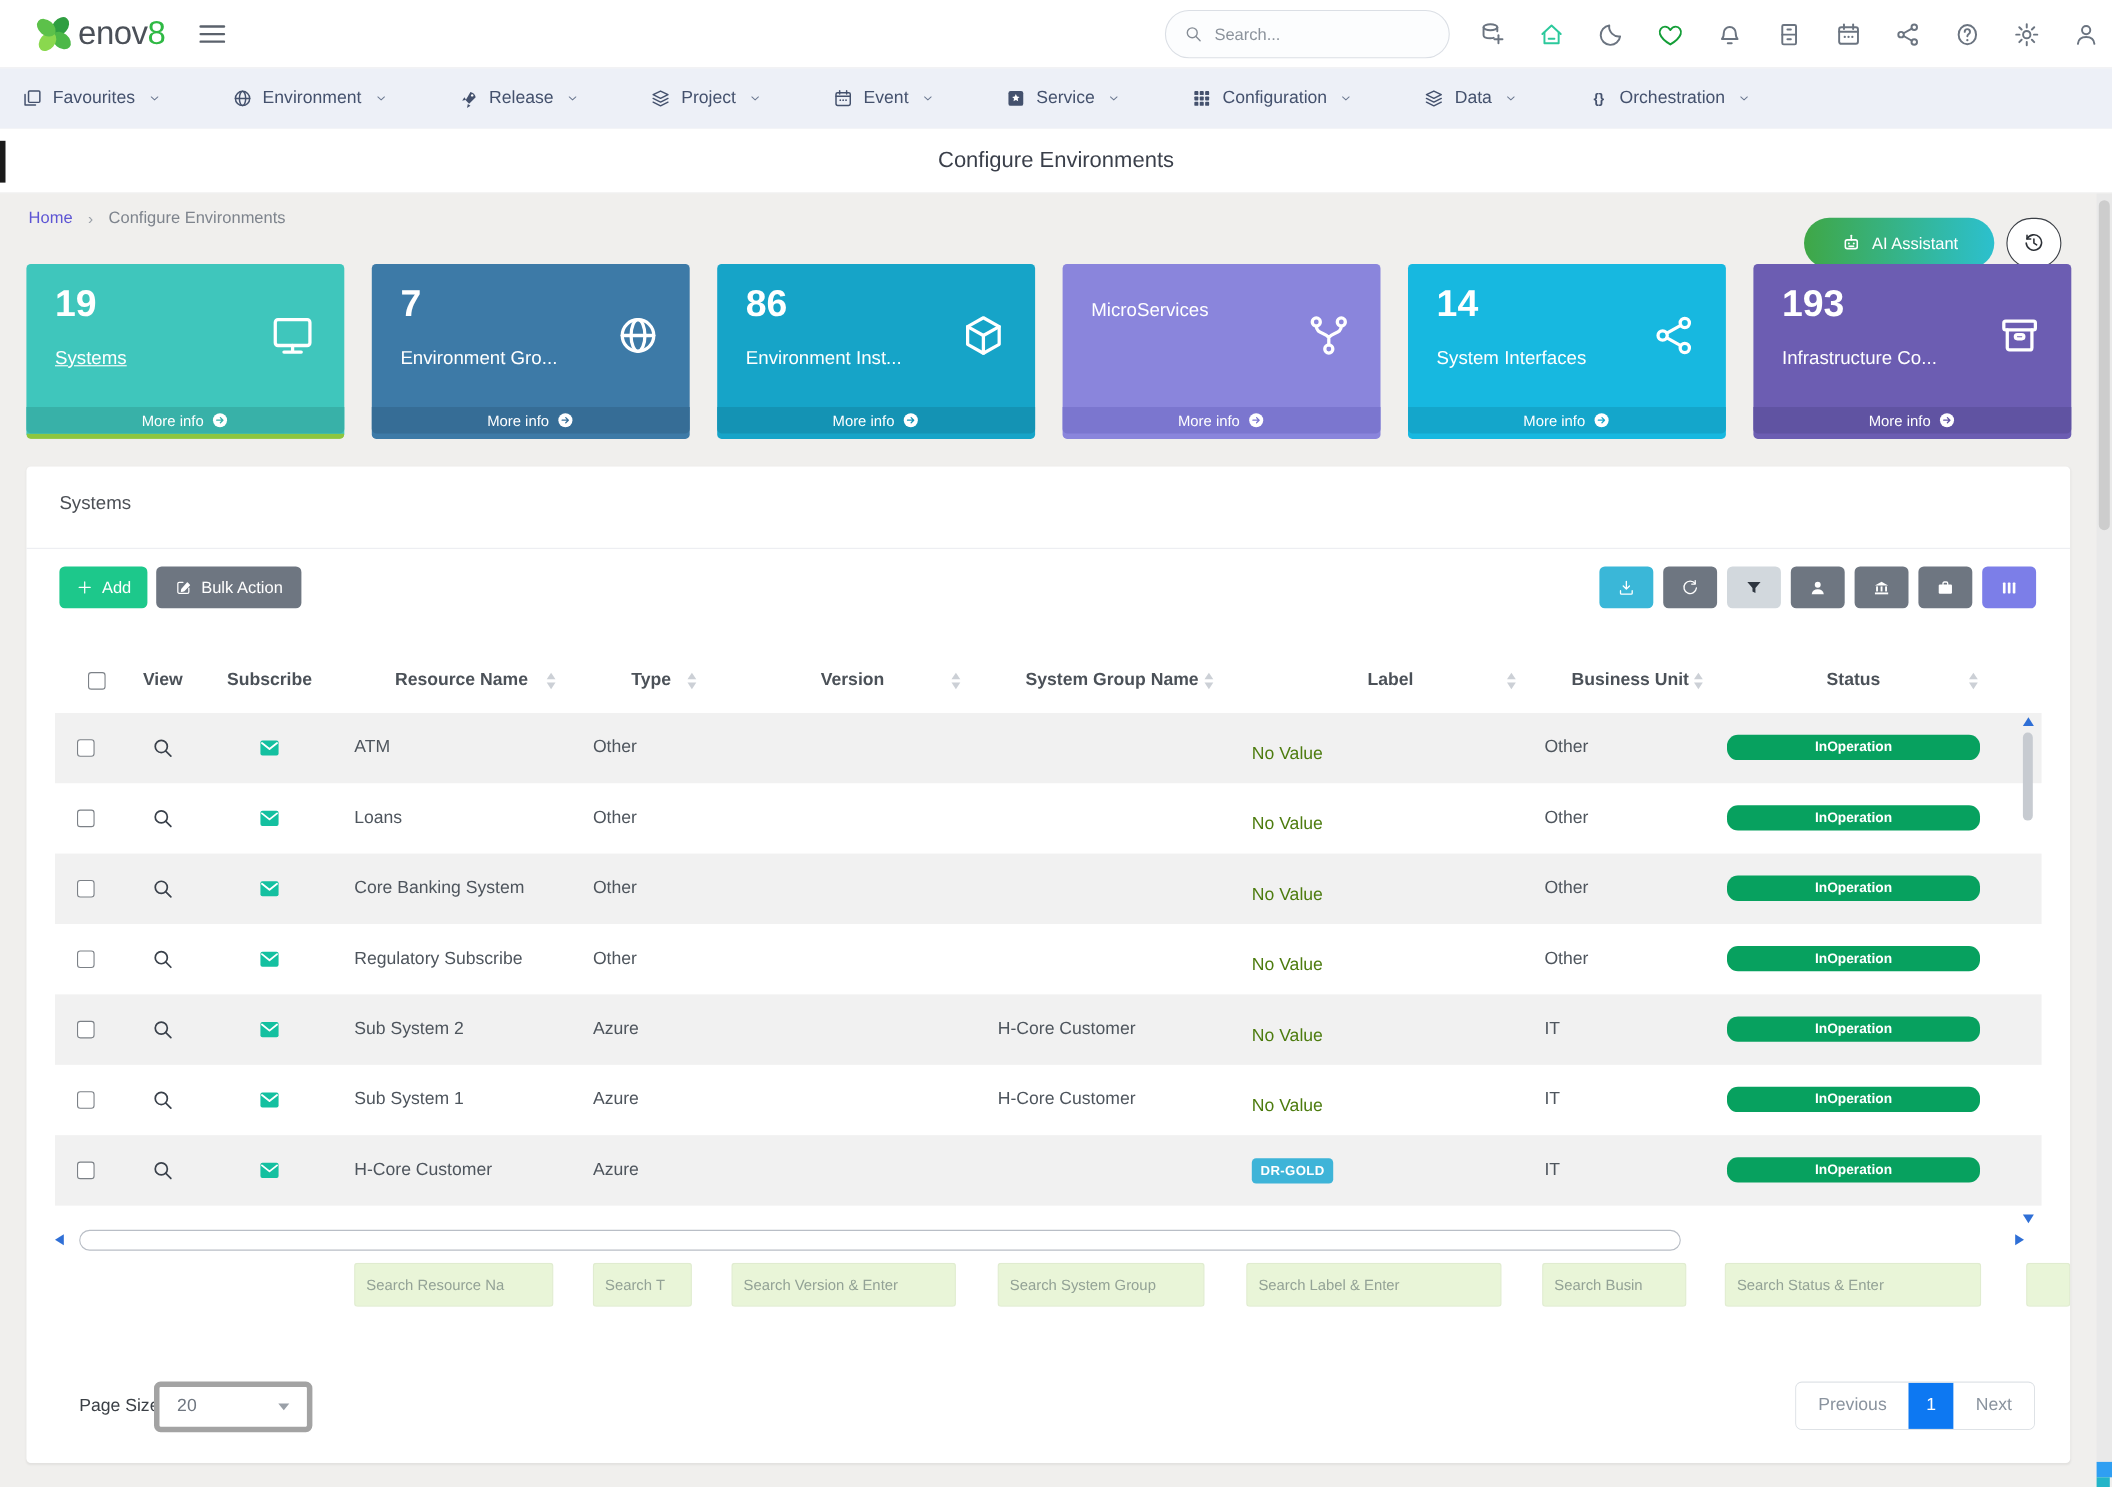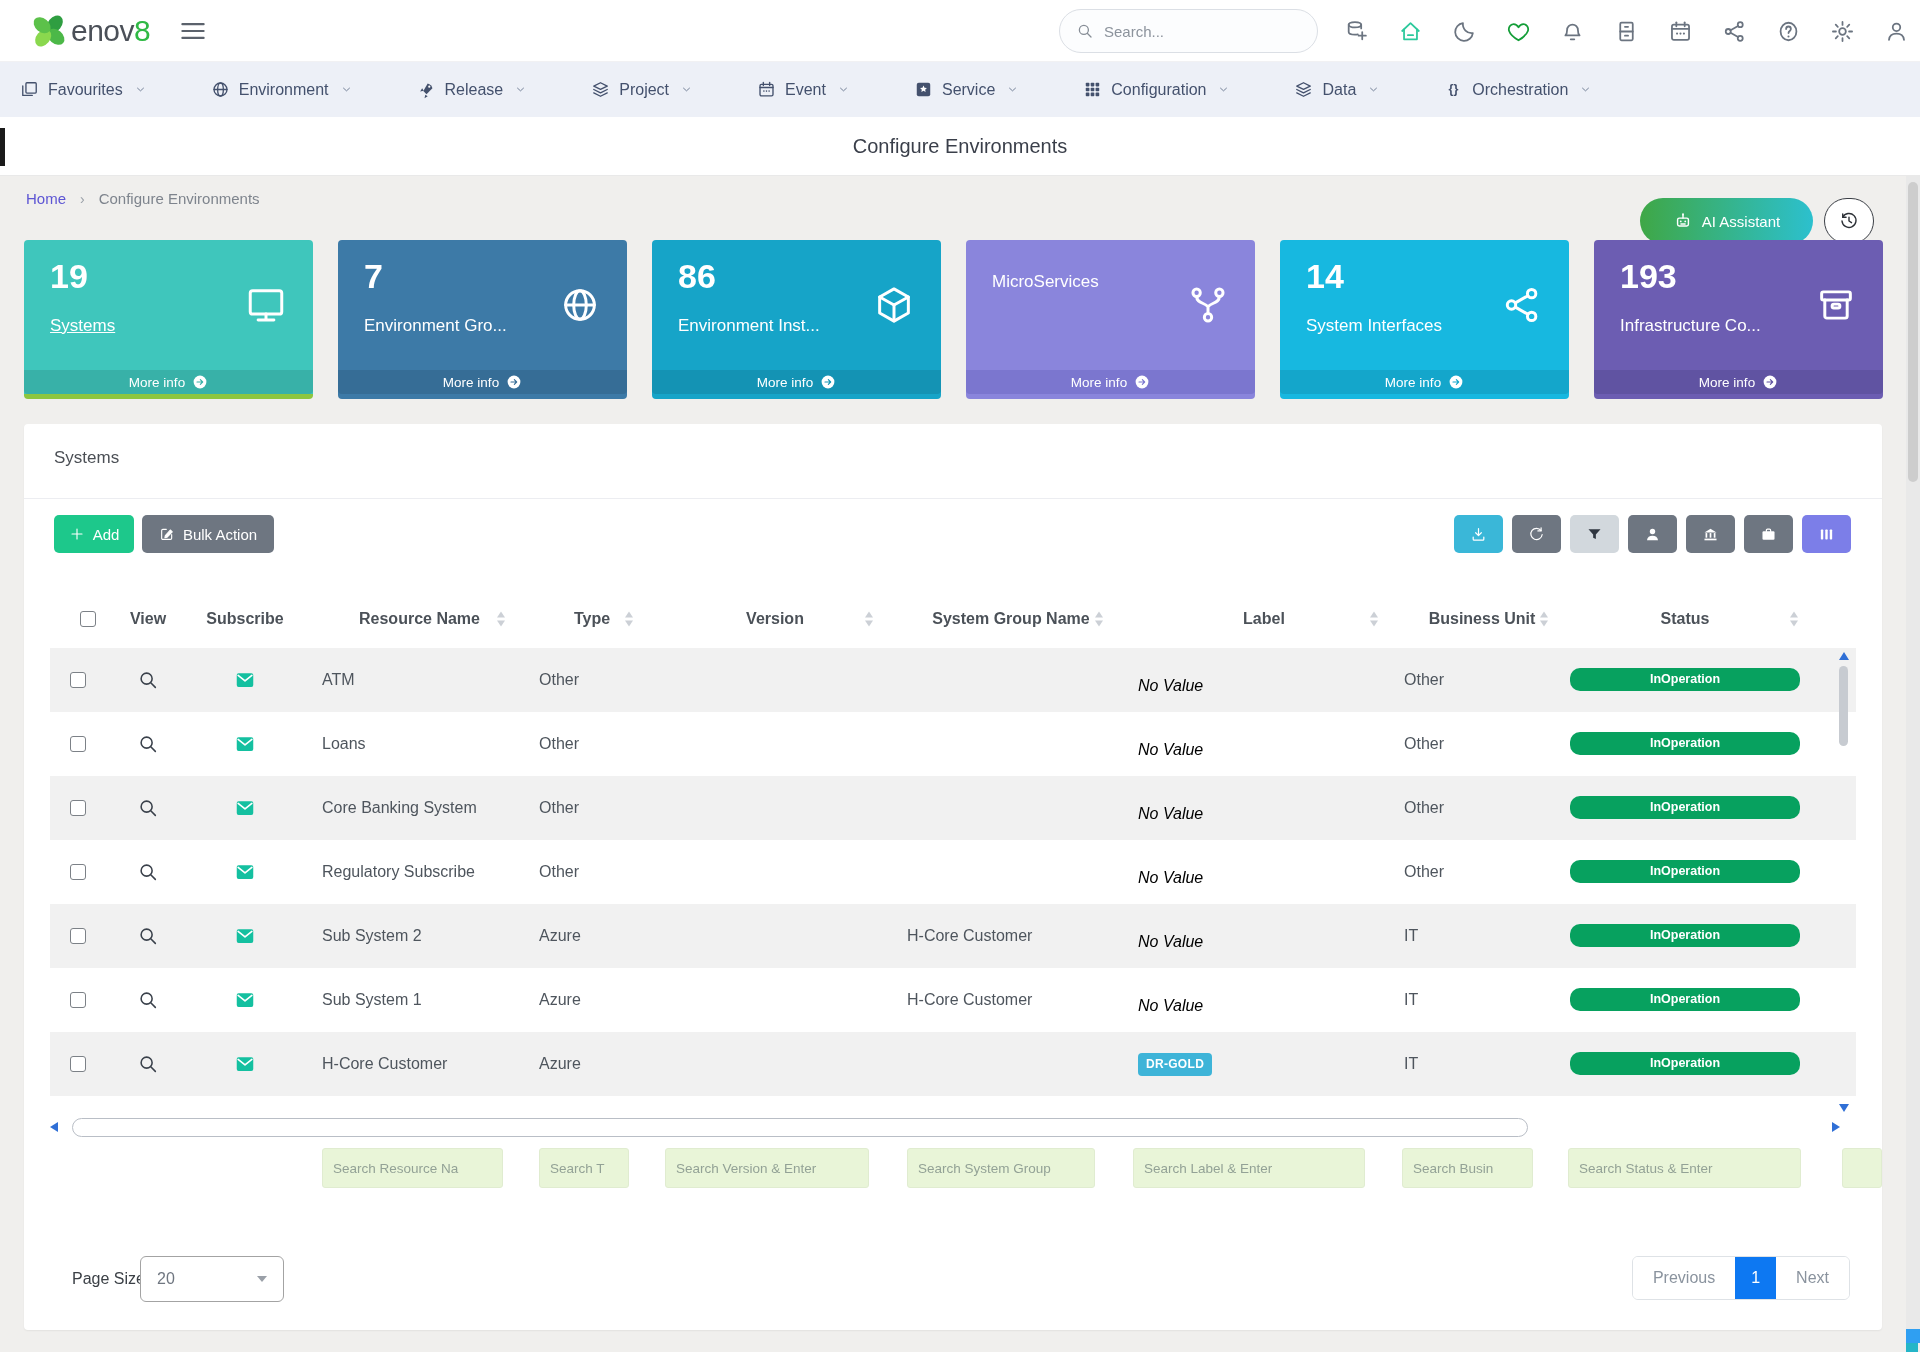--- a/index.html
+++ b/index.html
@@ -89,21 +89,21 @@
   .trow { display:grid; width:1830px; }
   .trow.odd { background:#f1f1f1; }
   .sort { position:absolute; right:12px; top:50%; transform:translateY(-50%); display:flex; flex-direction:column; gap:3px; }
   .sort i { width:0; height:0; border-left:4.5px solid transparent; border-right:4.5px solid transparent; display:block; }
   .sort .up { border-bottom:6px solid #ccd0d6; }
   .sort .dn { border-top:6px solid #ccd0d6; }
   .cbx { width:16px; height:16px; border:1.6px solid #7c8187; border-radius:3px; background:#fff; display:inline-block; margin-left:20px; cursor:pointer; }
   .view-btn, .sub-btn { background:none; border:none; cursor:pointer; width:22px; height:22px; padding:0; }
   .view-btn { color:#3a414b; }
   .sub-btn { color:#14c0a0; }
-  .noval { font-style:italic; color:#000000;margin-top:12px; }
+  .noval { color:#4d7c0f;margin-top:12px; }
   .badge-status { display:block; margin:0 auto; width:230px; height:23px; border-radius:10px; background:#07a15f;
     color:#fff; font-size:12.5px; font-weight:bold; text-align:center; line-height:23px; }
   .badge-label { display:inline-block; min-width:70px; padding:0 8px; height:23px; border-radius:4px; background:#3eb4d8;
     color:#fff; font-size:12px; font-weight:bold; text-align:center; line-height:23px; letter-spacing:.3px; }
 
   
   .vscroll { position:absolute; left:1812px; top:226px; width:16px; height:464px; }
   .vscroll .tri-up, .vscroll .tri-dn { position:absolute; left:3px; width:0; height:0;
     border-left:5px solid transparent; border-right:5px solid transparent; }
   .tri-up { top:2px; border-bottom:8px solid #2f6fd6; }
@@ -117,21 +117,21 @@
   .htrack { position:absolute; left:22px; top:0; width:1456px; height:19px; background:#fff; border:1px solid #b9bec6; border-radius:10px; }
 
   
   .search-row { position:absolute; left:0; top:724px; width:1858px; height:40px; overflow:hidden; }
   .col-search { position:absolute; top:0; height:40px; background:#e9f5d8; border:1px solid #e0ecd0; border-radius:3px;
     font-family:inherit; font-size:13.5px; color:#6f7f72; padding:0 10px; outline:none; }
   .col-search::placeholder { color:#93a296; }
 
   
   .pfoot-label { position:absolute; left:48px; top:846px; font-size:16px; color:#3b4046; }
-  .page-size { position:absolute; left:116px; top:832px; width:144px; height:46px; border:1px solid #a3a3a3; border-radius:6px;
+  .page-size { position:absolute; left:116px; top:832px; width:144px; height:46px; border:5px solid #a3a3a3; border-radius:6px;
     background:#fff; display:flex; align-items:center; padding:0 16px; font-size:16px; color:#6f7680; cursor:pointer; }
   .page-size .caret { margin-left:auto; width:0; height:0; border-left:5px solid transparent; border-right:5px solid transparent; border-top:6px solid #9aa0a8; }
   .showing { position:absolute; left:0; top:846px; width:1858px; text-align:center; font-size:15px; color:#3d4248; }
   .pager { position:absolute; right:32px; top:832px; height:44px; display:flex; border:1px solid #dee2e6; border-radius:6px; overflow:hidden; background:#fff; }
   .pager button { border:none; background:#fff; font-family:inherit; font-size:16px; color:#8a939e; padding:0 20px; cursor:pointer; }
   .pager .active { background:#0d78f2; color:#fff; padding:0 16px; }
 
   
   .page-sb { position:absolute; right:0; top:176px; width:14px; height:1154px; background:#e9e9e9; }
   .page-sb .thumb { position:absolute; left:2px; top:6px; width:10px; height:300px; background:#cdcdcd; border-radius:5px; }

